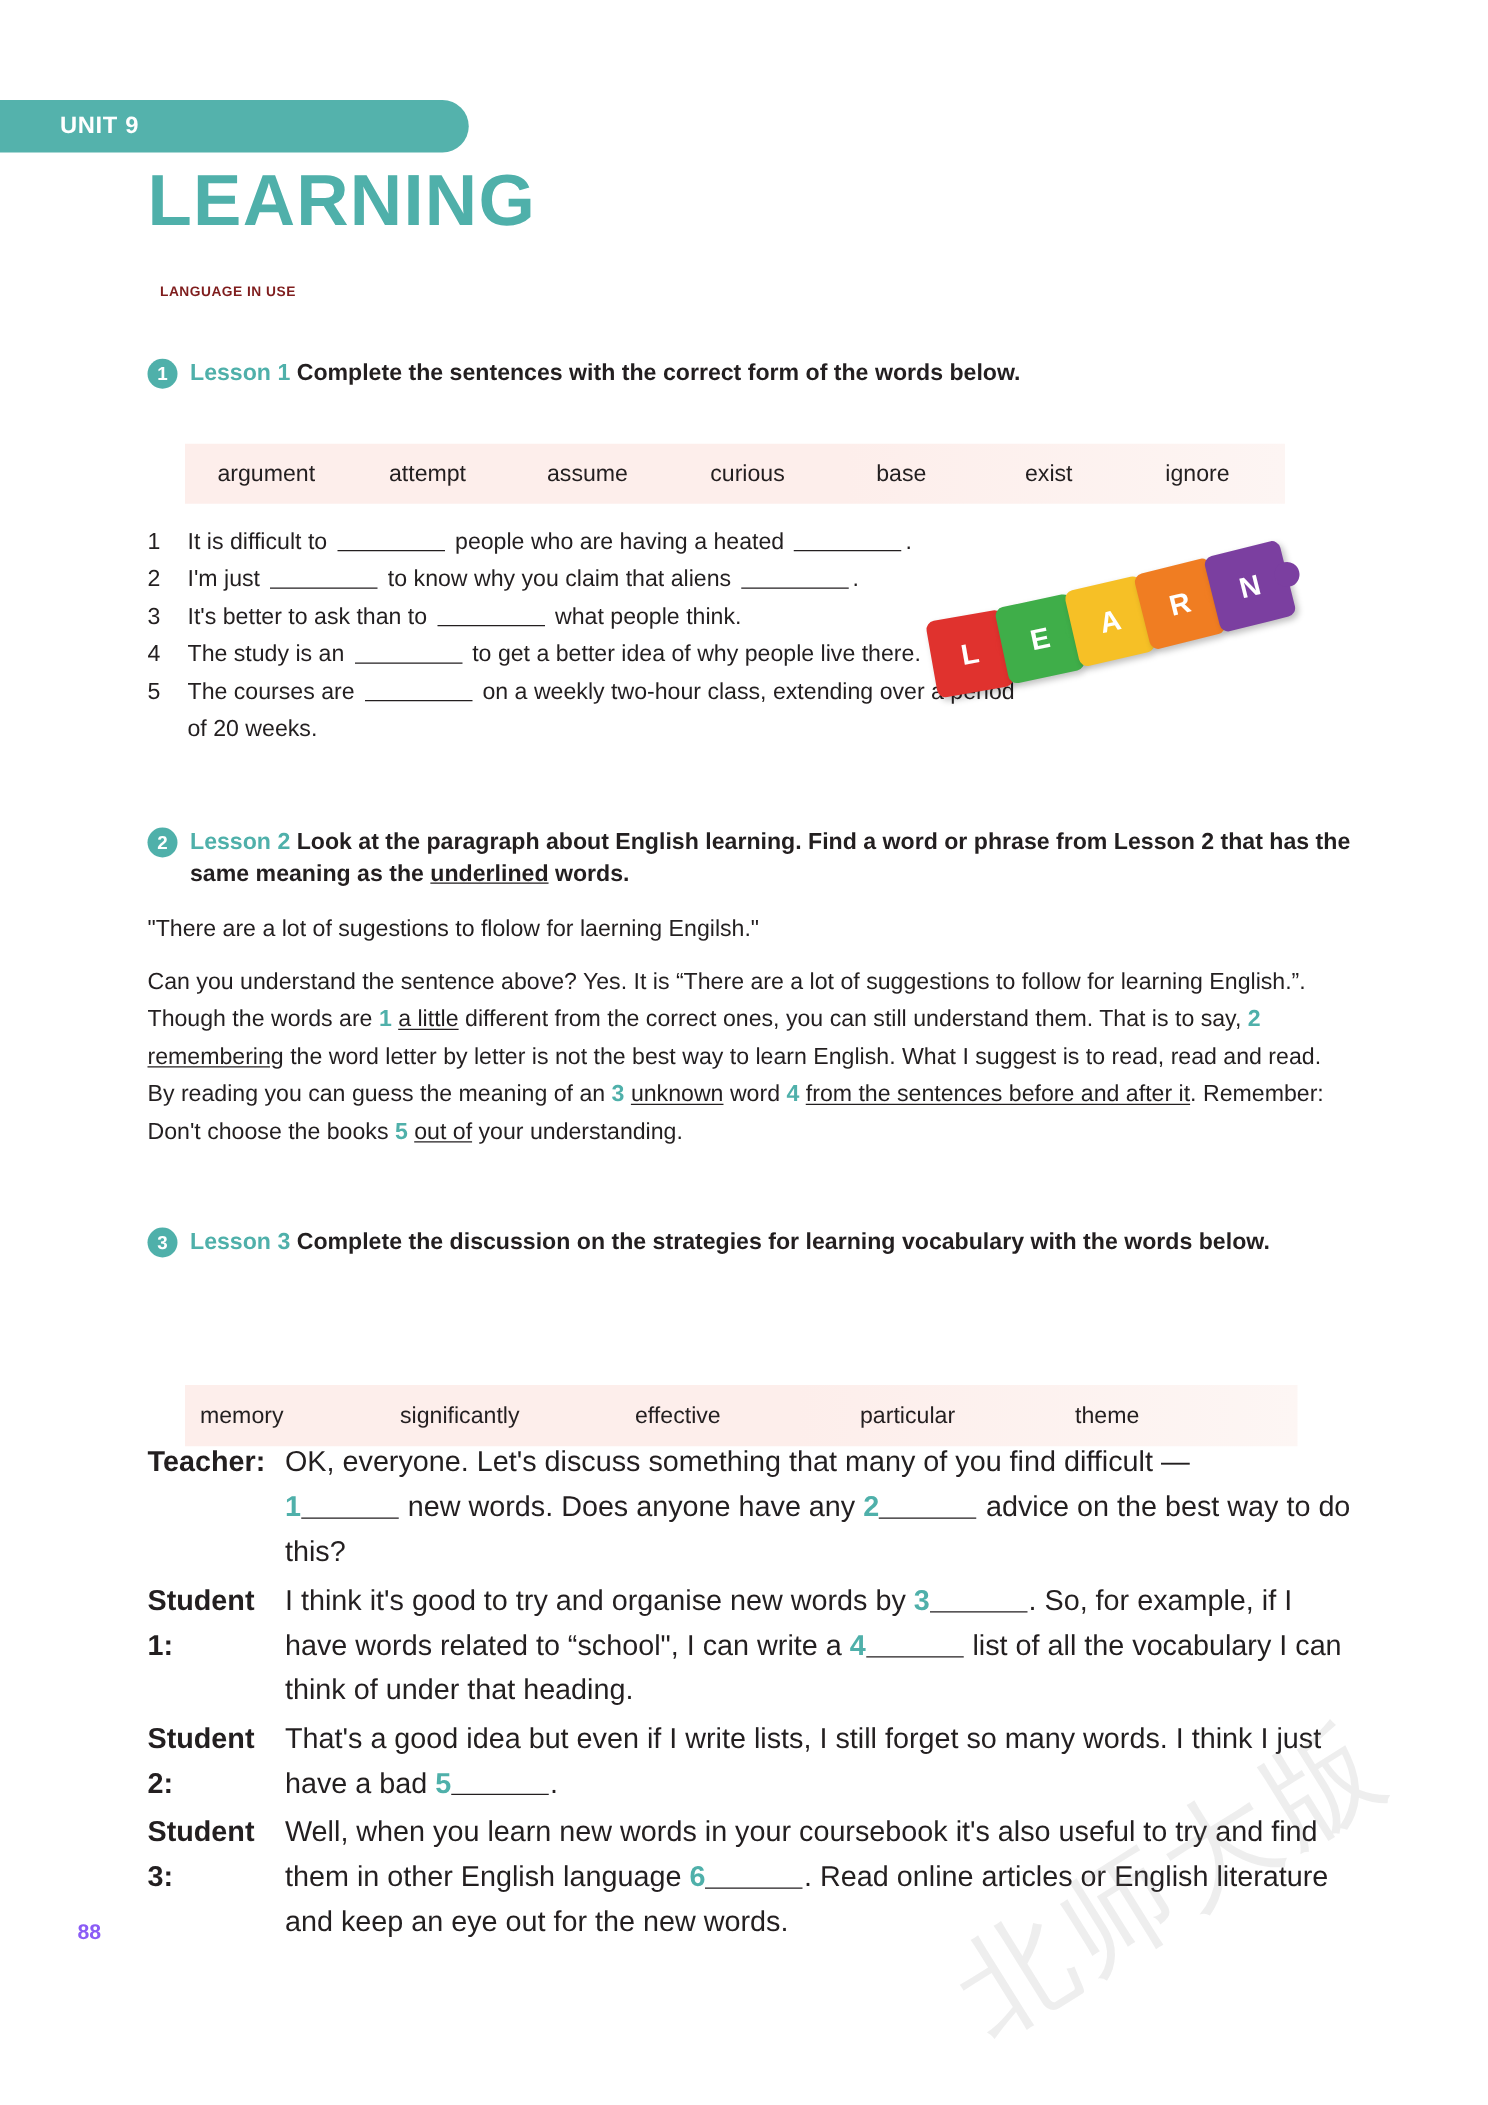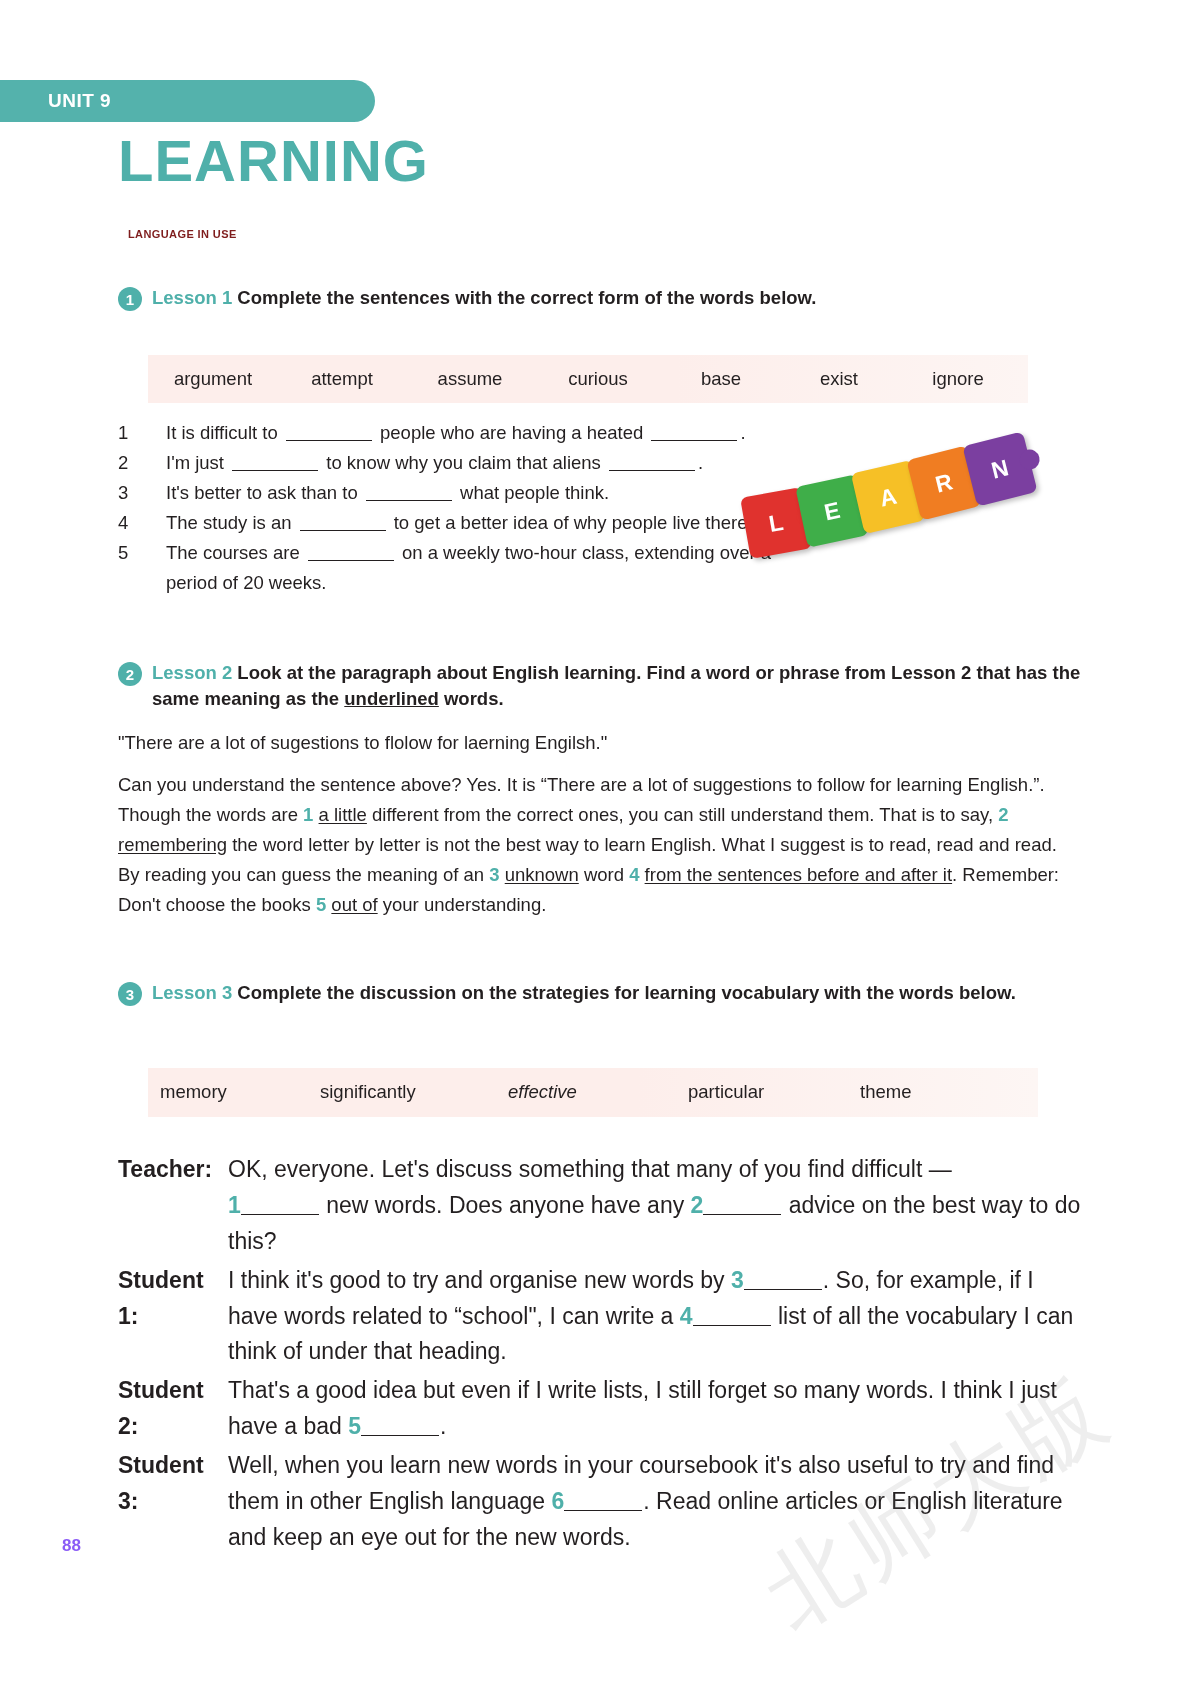--- a/index.html
+++ b/index.html
@@ -131,21 +131,21 @@
     line-height: 1.62;
   }
   .qrow {
     display: flex;
     align-items: flex-start;
   }
   .qnum {
     flex: 0 0 32px;
     color: #231f20;
   }
-  .qtext { flex: 1 1 auto; margin-left: 16px; }
+  .qtext { flex: 1 1 auto; }
   .blank {
     display: inline-block;
     border-bottom: 1.6px solid #231f20;
     width: 86px;
     vertical-align: -2px;
     margin: 0 3px;
   }
   .blank-sm {
     display: inline-block;
     border-bottom: 1.6px solid #231f20;
@@ -353,25 +353,25 @@
   <div class="ex" style="top:980px; width:980px;">
     <div class="ex-head">
       <div class="circle-num">3</div>
       <div class="ex-instr">
         <span class="lesson-tag">Lesson 3</span>
         <span>Complete the discussion on the strategies for learning vocabulary with the words below.</span>
       </div>
     </div>
   </div>
 
-  <div class="wordbank2" style="top:1068px; width:890px;">
+  <div class="wordbank2" style="top:1108px; width:890px;">
     <div class="wb-row">
       <span style="width:172px; padding-left:12px;">memory</span>
       <span style="width:188px;">significantly</span>
-      <span style="width:180px;font-style:italic;">effective</span>
+      <span style="width:180px;">effective</span>
       <span style="width:172px;">particular</span>
       <span style="width:150px;">theme</span>
     </div>
   </div>
 
   <div class="dialogue" style="top:1152px;">
 
     <div class="drow">
       <div class="dspk">Teacher:</div>
       <div class="dtext">

